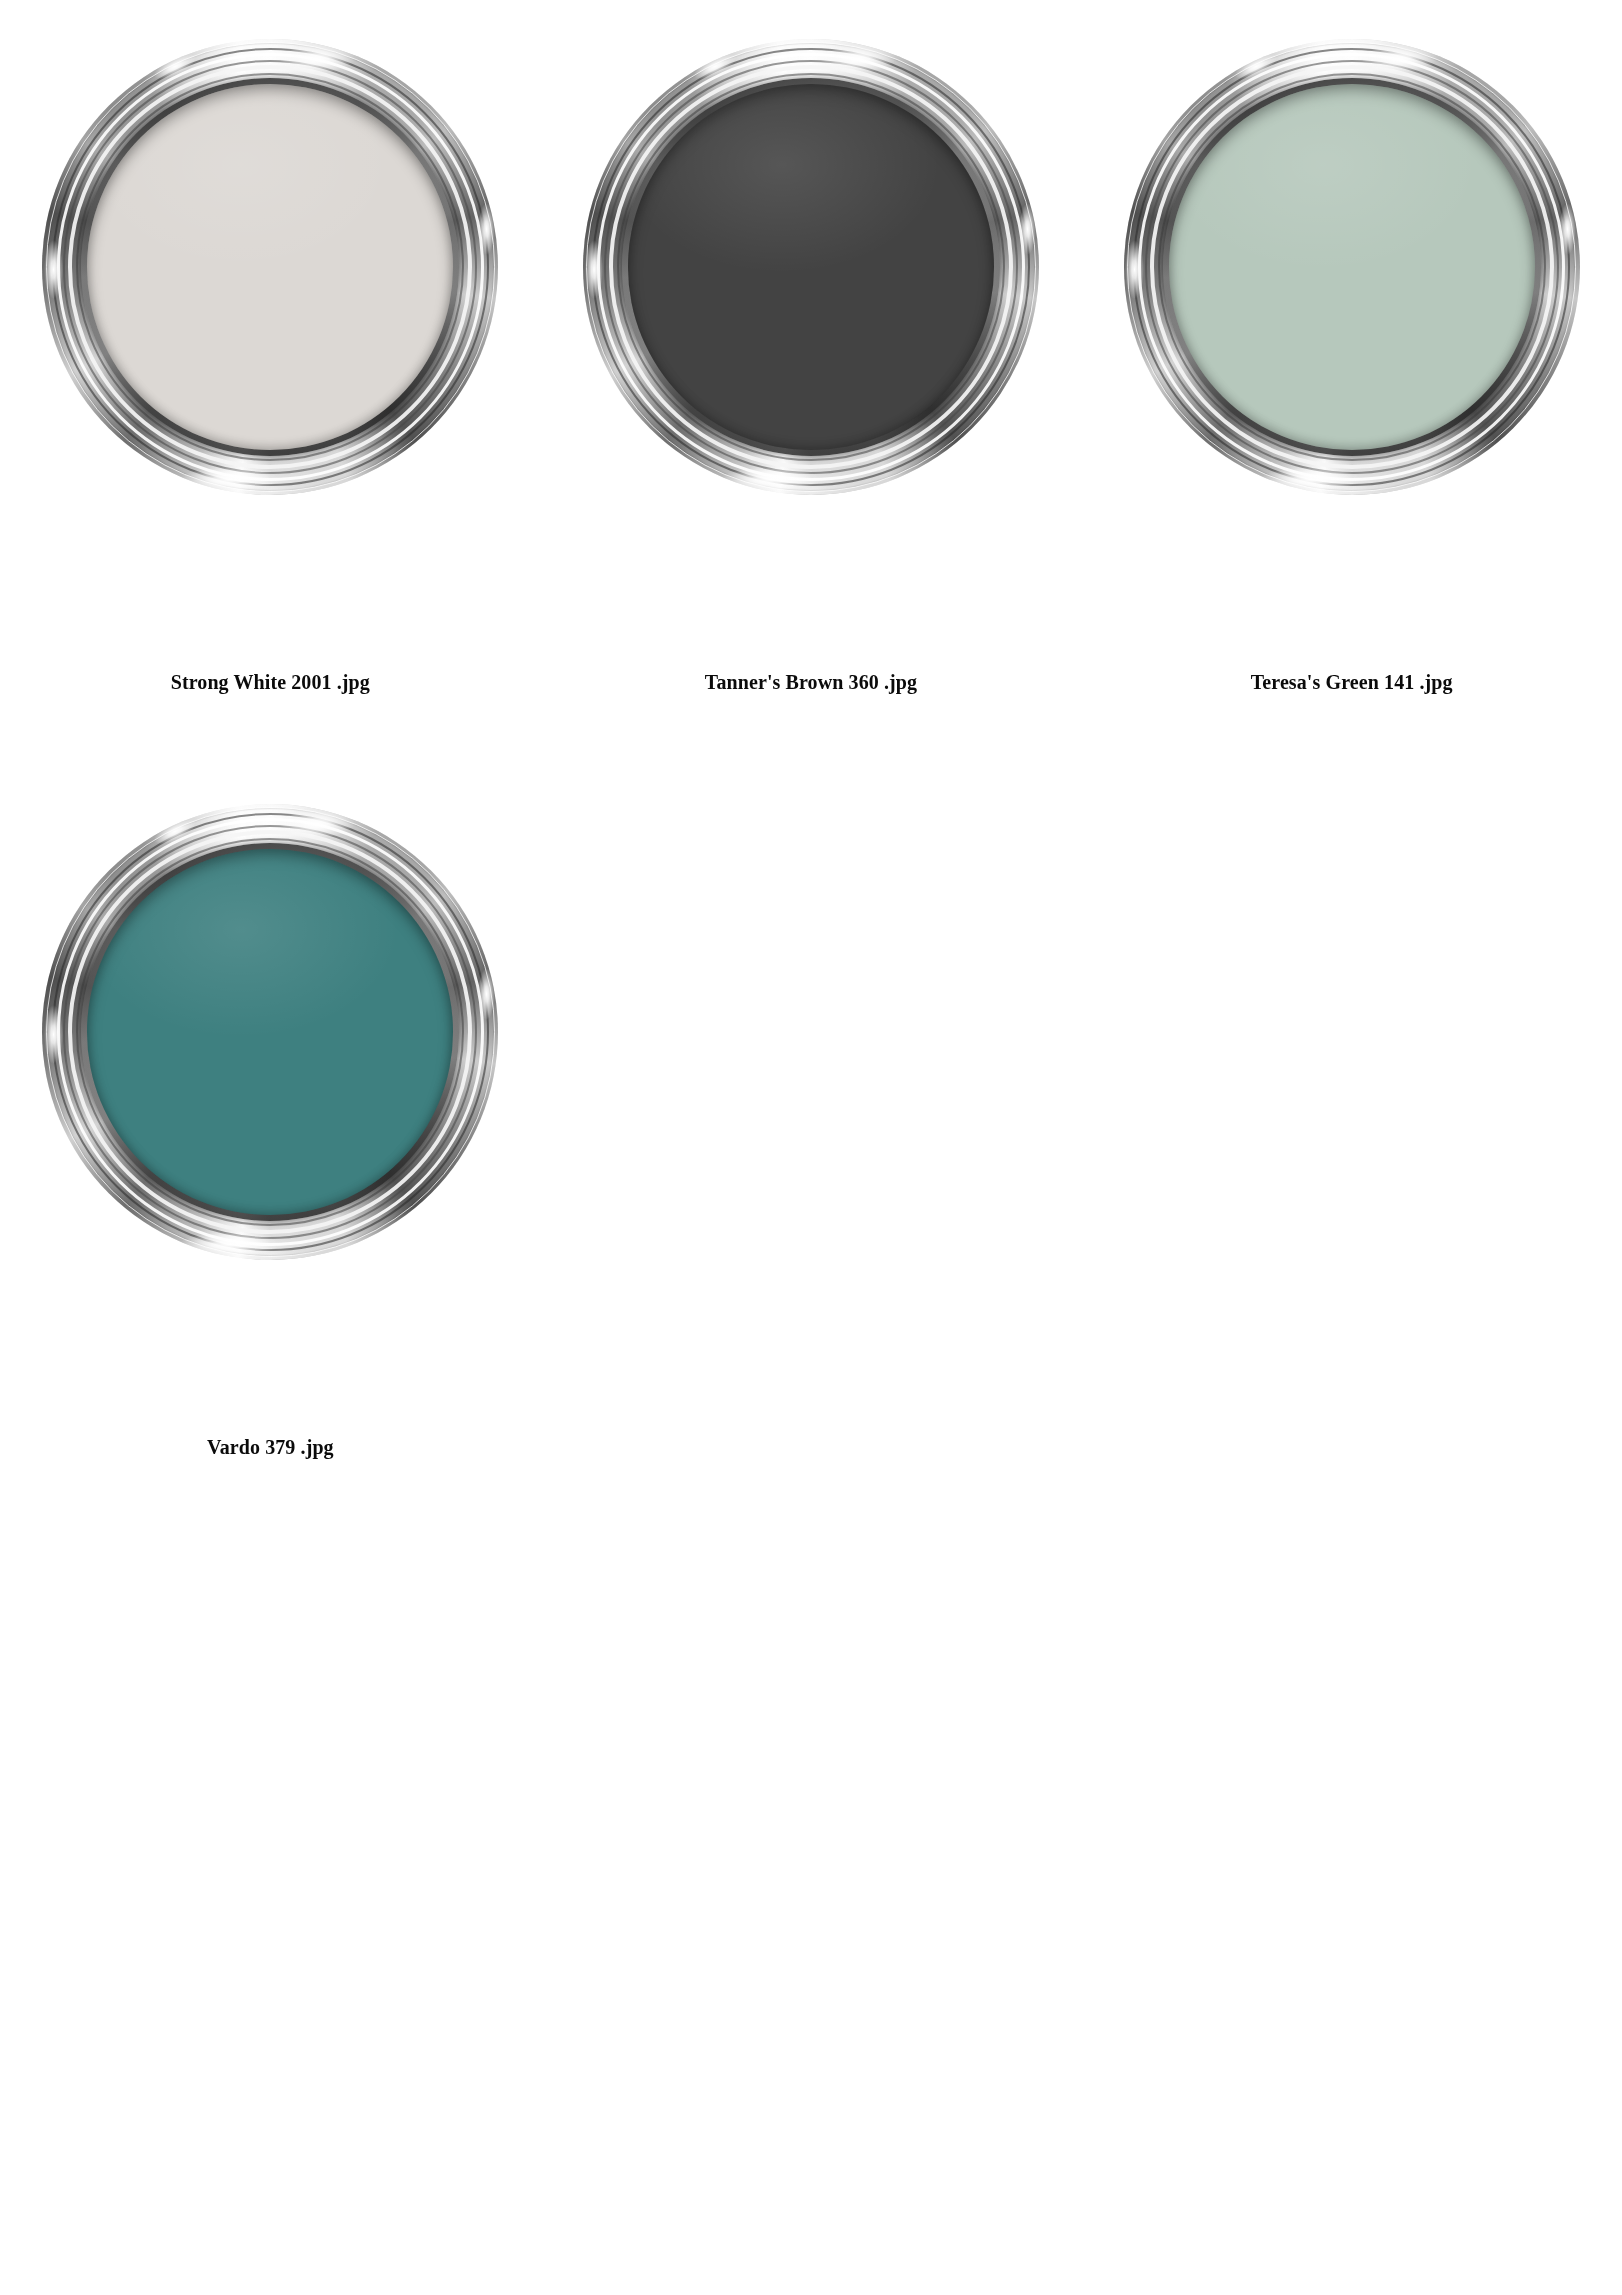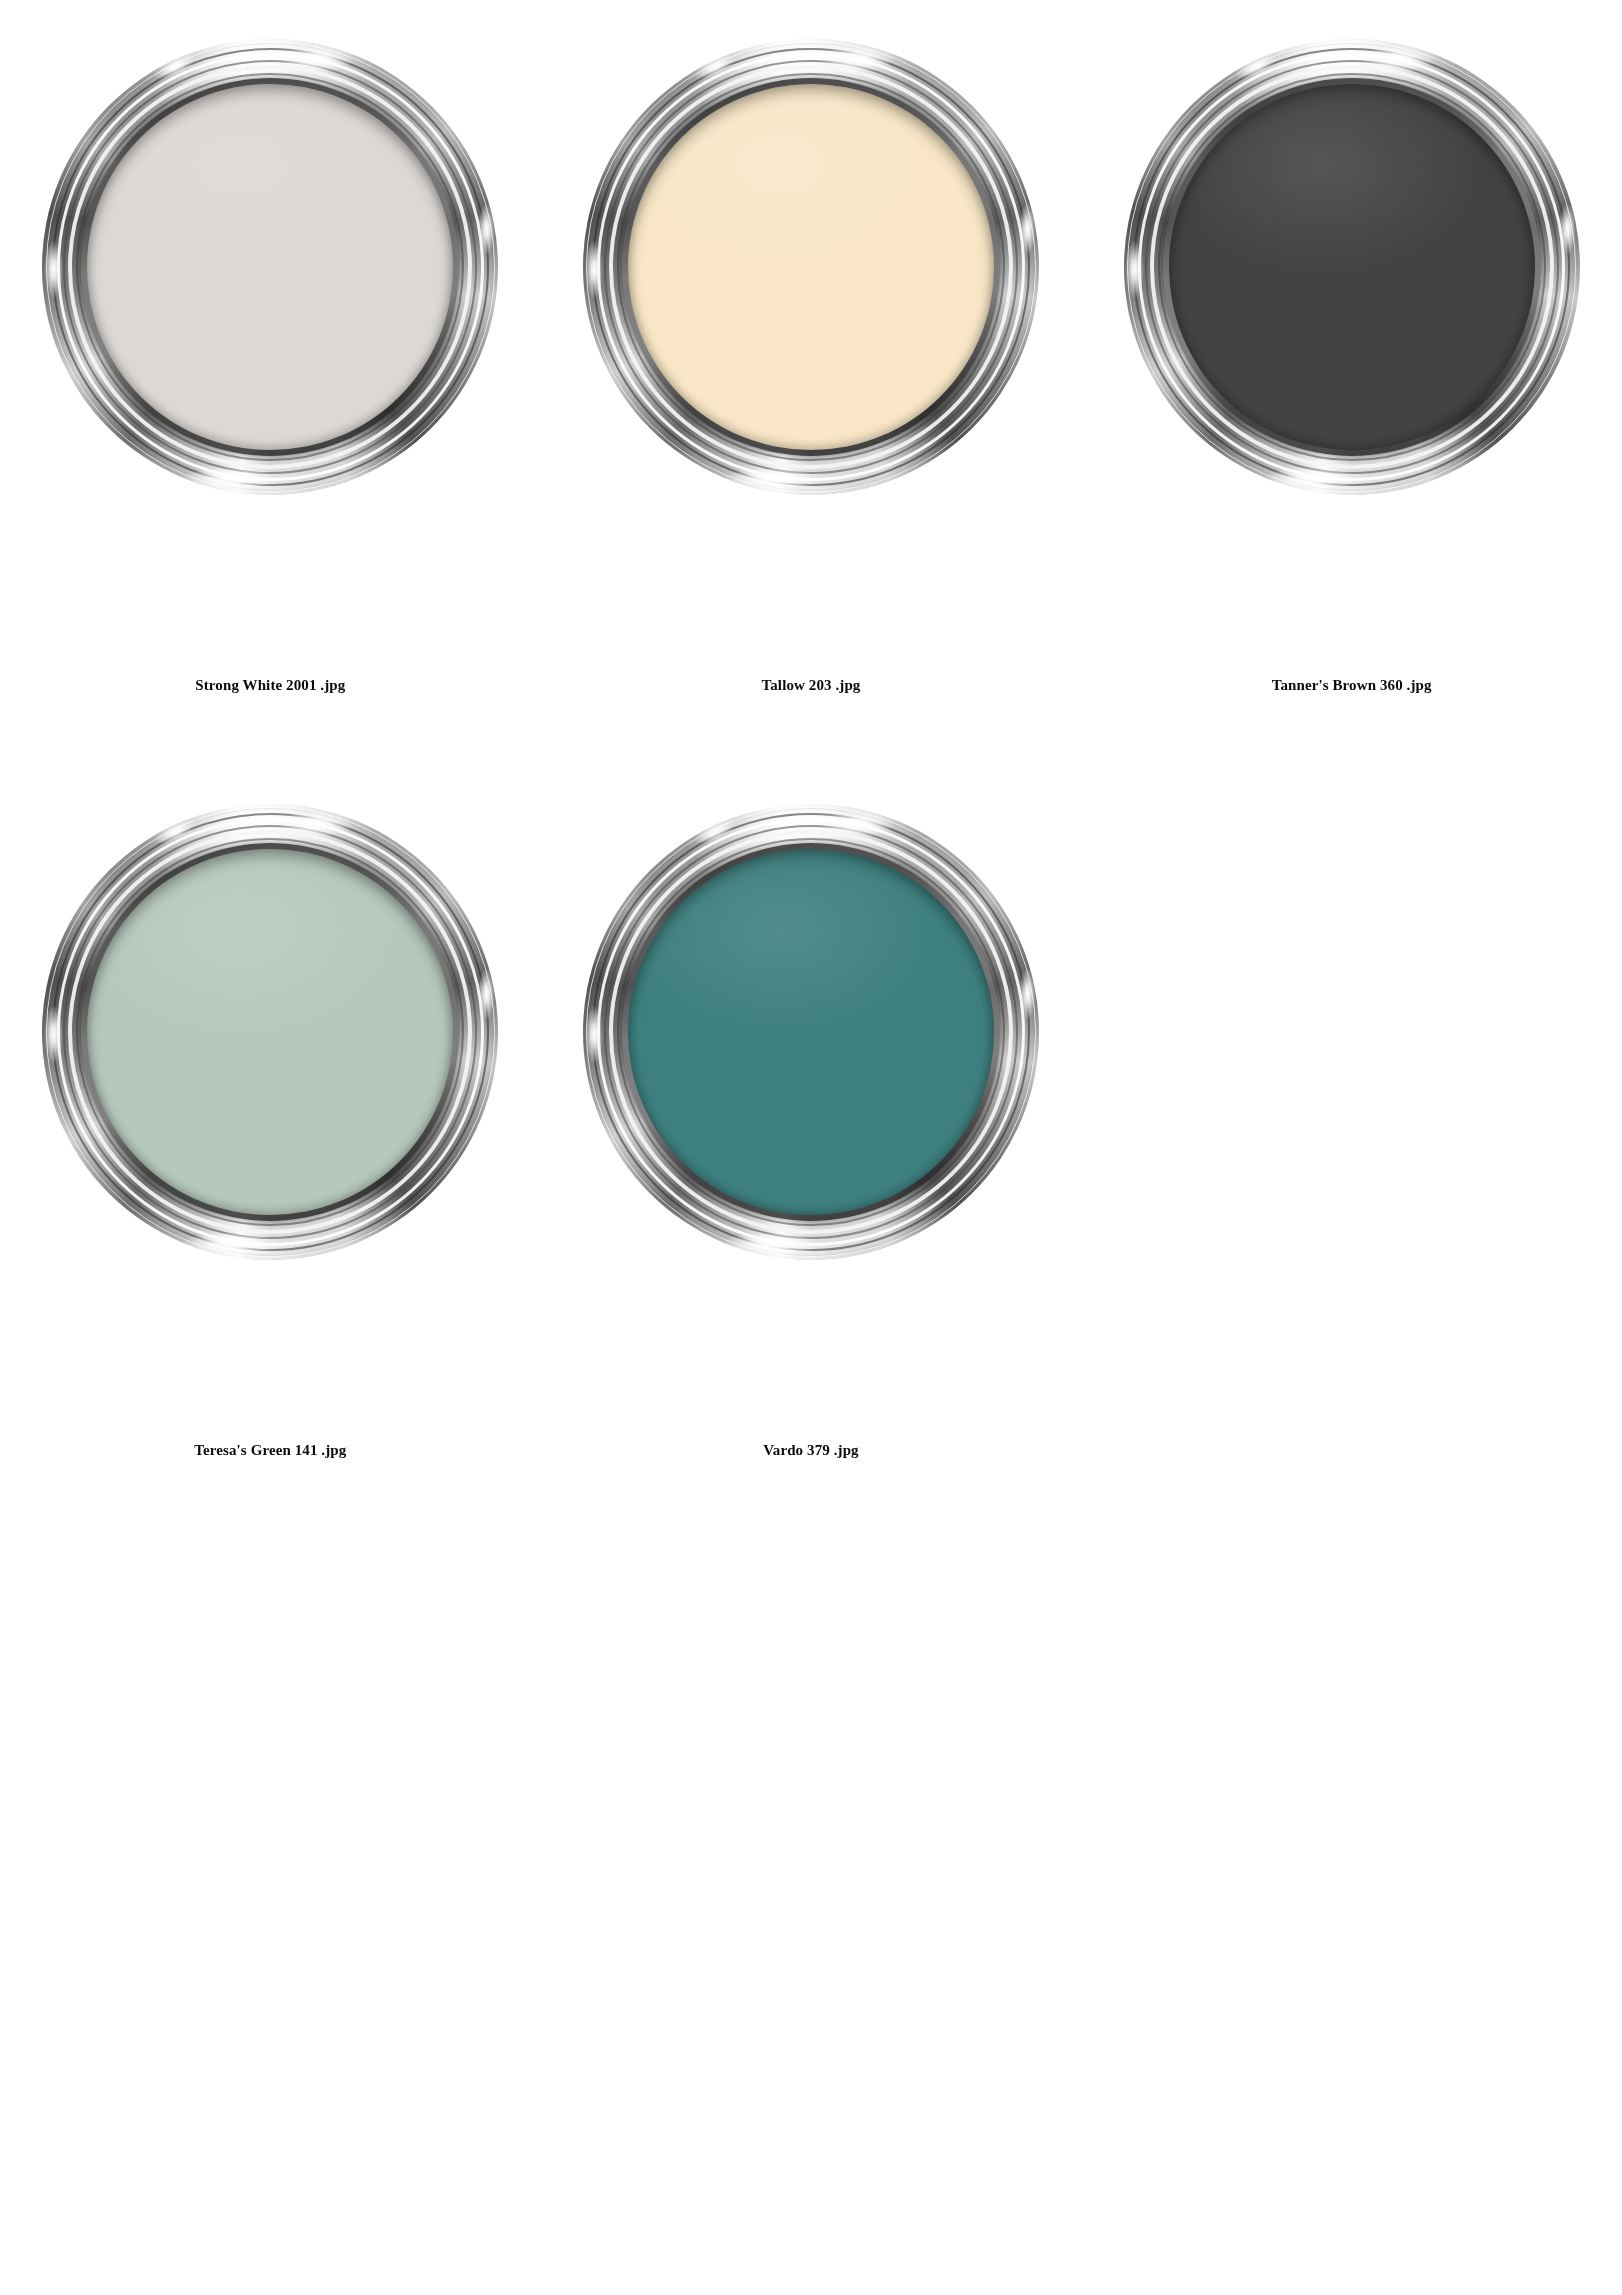--- a/index.html
+++ b/index.html
@@ -165,21 +165,21 @@
   .spark-left  { width:18.6px; height:59px; left:1.7px;  top:44%; }
   .spark-right { width:17px; height:52px; right:3.4px; top:36%; }
 
   
   .caption {
     position:absolute;
     bottom:71px;
     left:0;
     width:100%;
     text-align:center;
-    font-size:15px;
+    font-size:20px;
     font-weight:700;
     color:#0b0b0b;
     letter-spacing:0.1px;
     font-family:"Liberation Serif", "DejaVu Serif", serif;
   }
 </style>
 </head>
 <body>
 
 <div class="sheet">
@@ -208,40 +208,20 @@
         <div class="can-wrap">
           <div class="can rim-outer"></div>
           <div class="can rim-shade"></div>
           <div class="ring ring-a"></div>
           <div class="ring ring-b"></div>
           <div class="ring ring-c"></div>
           <div class="ring ring-d"></div>
           <div class="ring ring-e"></div>
           <div class="ring ring-f"></div>
           <div class="lip"></div>
-          <div class="paint" style="background-color: rgb(248, 230, 198);"></div>
-          <div class="spark spark-top"></div>
-          <div class="spark spark-tl"></div>
-          <div class="spark spark-bot"></div>
-          <div class="spark spark-left"></div>
-          <div class="spark spark-right"></div>
-        </div>
-        <div class="caption">Tallow 203 .jpg</div>
-      </div>
-      <div class="cell">
-        <div class="can-wrap">
-          <div class="can rim-outer"></div>
-          <div class="can rim-shade"></div>
-          <div class="ring ring-a"></div>
-          <div class="ring ring-b"></div>
-          <div class="ring ring-c"></div>
-          <div class="ring ring-d"></div>
-          <div class="ring ring-e"></div>
-          <div class="ring ring-f"></div>
-          <div class="lip"></div>
           <div class="paint" style="background-color: rgb(67, 67, 67);"></div>
           <div class="spark spark-top"></div>
           <div class="spark spark-tl"></div>
           <div class="spark spark-bot"></div>
           <div class="spark spark-left"></div>
           <div class="spark spark-right"></div>
         </div>
         <div class="caption">Tanner's Brown 360 .jpg</div>
       </div>
       <div class="cell">

